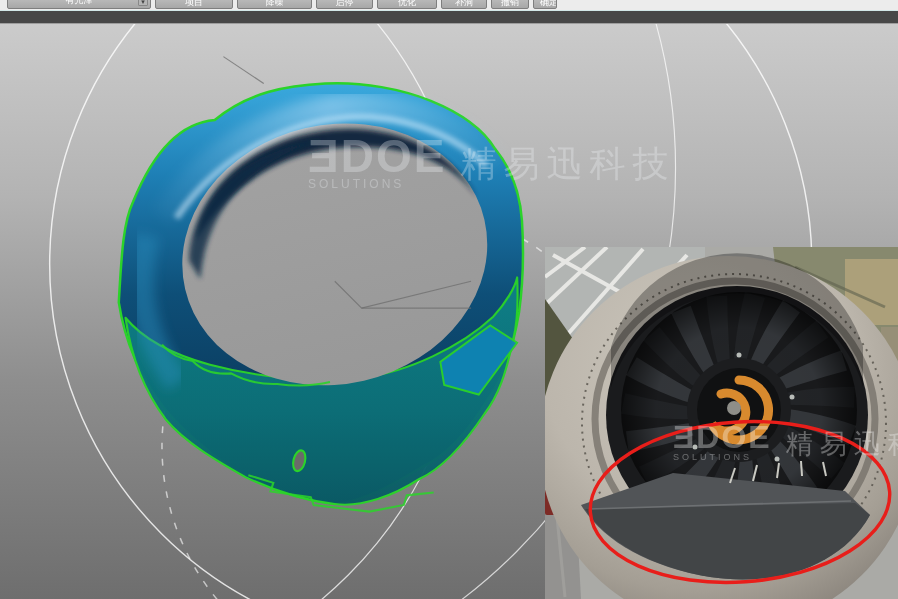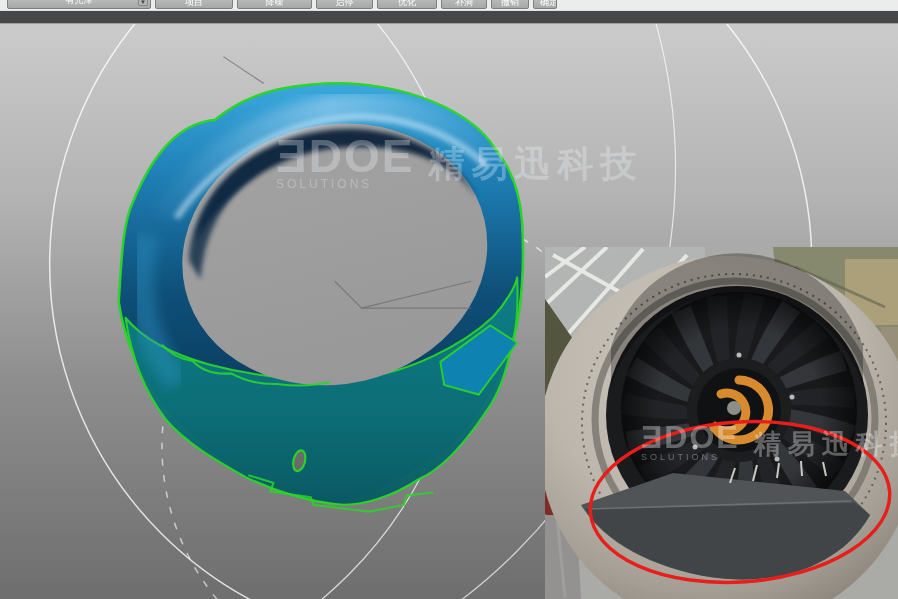--- a/index.html
+++ b/index.html
@@ -19,24 +19,24 @@
   .dark-bar{position:absolute;left:0;top:10px;width:898px;height:14px;background:#474747;
     border-top:1px solid #d2e7e7;border-bottom:1px solid #9d9d9d;z-index:30;}
 
   
   .viewport{position:absolute;left:0;top:24px;width:898px;height:575px;
     background:linear-gradient(#cbcbcb 0%,#b3b3b3 30%,#8e8e8e 62%,#6e6e6e 100%);z-index:1;}
   .viewport svg{position:absolute;left:0;top:0;}
 
   
   .wm{position:absolute;display:flex;align-items:flex-start;gap:14px;pointer-events:none;z-index:5;
-    color:rgba(242,246,249,0.30);}
+    color:rgba(242,246,249,0.30);margin-left:32px;}
   .wm .logo{font-weight:bold;letter-spacing:2px;line-height:0.9;}
   .wm .sub{letter-spacing:3px;font-weight:normal;}
-  .wm .brand{font-weight:bold;letter-spacing:7px;white-space:nowrap;}
+  .wm .brand{font-weight:normal;letter-spacing:7px;white-space:nowrap;}
   .wm-main{left:276px;top:112px;}
   .wm-main .logo{font-size:46px;}
   .wm-main .sub{font-size:12px;}
   .wm-main .brand{font-size:36px;margin-top:4px;}
   .wm-photo{left:96px;top:176px;color:rgba(250,250,250,0.34);}
   .wm-photo .logo{font-size:32px;}
   .wm-photo .sub{font-size:9px;}
   .wm-photo .brand{font-size:27px;margin-top:3px;}
 
   

